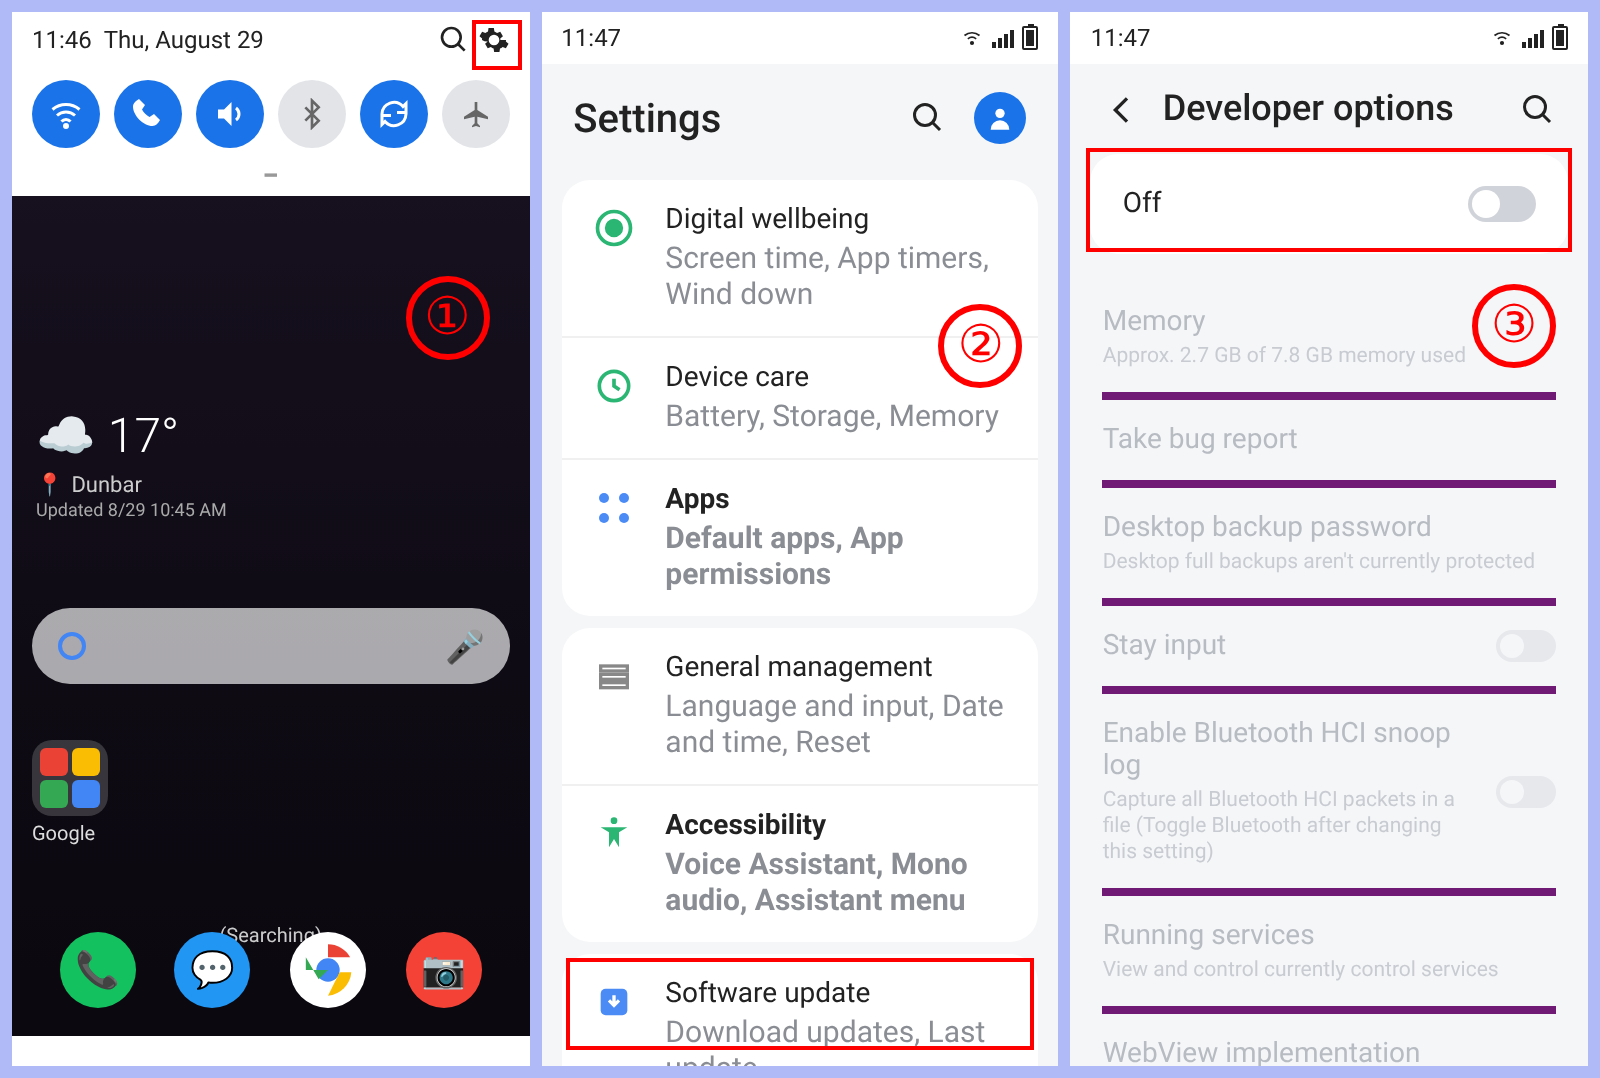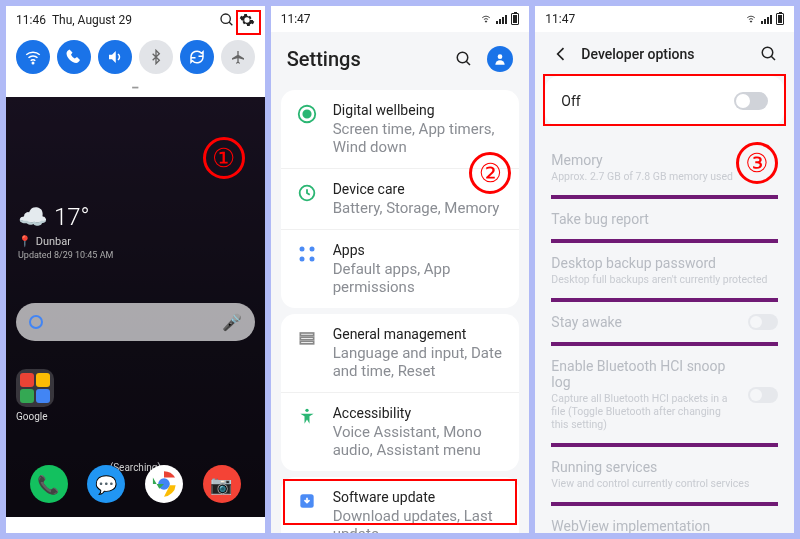--- a/index.html
+++ b/index.html
@@ -34,21 +34,21 @@
   .circled { position:absolute; width:42px; height:42px; border:3px solid #ff0000; border-radius:50%; color:#ff0000; font-size:26px; line-height:36px; text-align:center; font-weight:400;}
   .redbox { position:absolute; border:2px solid #ff0000; }
 
   
   .header { padding: 14px 16px 12px; display:flex; align-items:center; gap:10px; }
   .header h1 { font-size: 20px; font-weight: 500; color:#222;}
   .header .right { margin-left:auto; display:flex; gap:14px; align-items:center;}
   .avatar { width:26px; height:26px; border-radius:50%; background:#1a73e8; color:#fff; display:flex; align-items:center; justify-content:center; font-size:14px;}
   .card { background:#fff; border-radius:14px; margin: 6px 10px; overflow:hidden; }
   .row { display:flex; gap:14px; padding:12px 14px; border-bottom:1px solid #f0f0f0; align-items:flex-start;}
-  .row:last-child { border-bottom:none;}
+  .row:last-child { border-bottom:none;font-weight:bold;}
   .row .ic { width:24px; height:24px; flex-shrink:0; display:flex; align-items:center; justify-content:center; font-size:18px;}
   .row .txt .t { font-size:14px; color:#222; }
   .row .txt .s { font-size:15px; color:#8a8d93; margin-top:2px;}
 
   .switchrow { background:#fff; border-radius:14px; margin:0 10px 10px; padding:16px 16px; display:flex; align-items:center; justify-content:space-between;}
   .toggle { width:34px; height:18px; border-radius:10px; background:#d0d3d9; position:relative;}
   .toggle::after{ content:''; position:absolute; width:14px; height:14px; border-radius:50%; background:#fff; left:2px; top:2px;}
   .devlist { padding: 4px 16px; }
   .devlist .item { padding: 12px 0; border-bottom:4px solid #701a75;}
   .devlist .item .t { font-size:14px; color:#b7bbc2;}
@@ -353,21 +353,21 @@
           </span>
         <span class="batt"></span>
       </div>
     </div>
     <div class="header" style="padding:12px 16px;">
       <span>
           <svg width="20" height="20" viewBox="0 0 24 24" fill="none" stroke="#222" stroke-width="2">
             <path d="M15 5l-7 7 7 7"></path>
           </svg>
         </span>
-      <h1 style="font-size:14px;">Developer options</h1>
+      <h1 style="font-size:18px;">Developer options</h1>
       <div class="right">
         <span>
             <svg width="18" height="18" viewBox="0 0 24 24" fill="none" stroke="#222" stroke-width="2">
               <circle cx="10" cy="10" r="7"></circle>
               <line x1="20" y1="20" x2="15" y2="15"></line>
             </svg>
           </span>
       </div>
     </div>
 
@@ -385,21 +385,21 @@
       </div>
       <div class="item">
         <div class="t">Take bug report</div>
       </div>
       <div class="item">
         <div class="t">Desktop backup password</div>
         <div class="s">Desktop full backups aren't currently protected</div>
       </div>
       <div class="item withtoggle">
         <div class="txtc">
-            <div class="t">Stay awake</div>
+            <div class="t">Stay input</div>
           </div>
         <div class="smalltoggle"></div>
       </div>
       <div class="item withtoggle">
         <div class="txtc">
             <div class="t">Enable Bluetooth HCI snoop log</div>
         <div class="s">Capture all Bluetooth HCI packets in a file (Toggle Bluetooth after changing this setting)</div>
           </div>
         <div class="smalltoggle"></div>
       </div>

